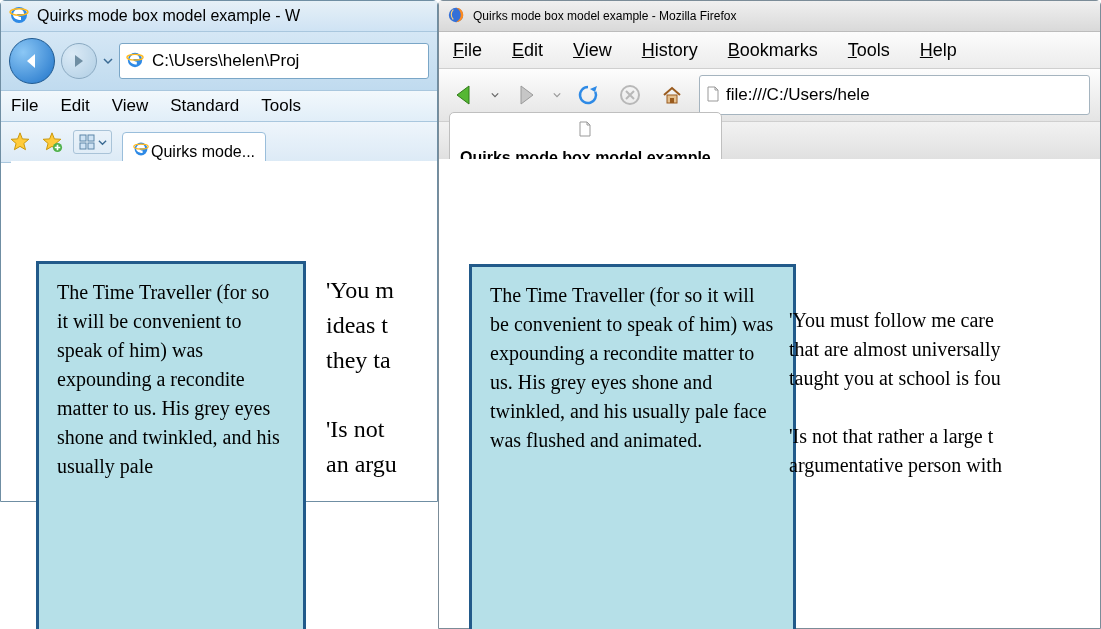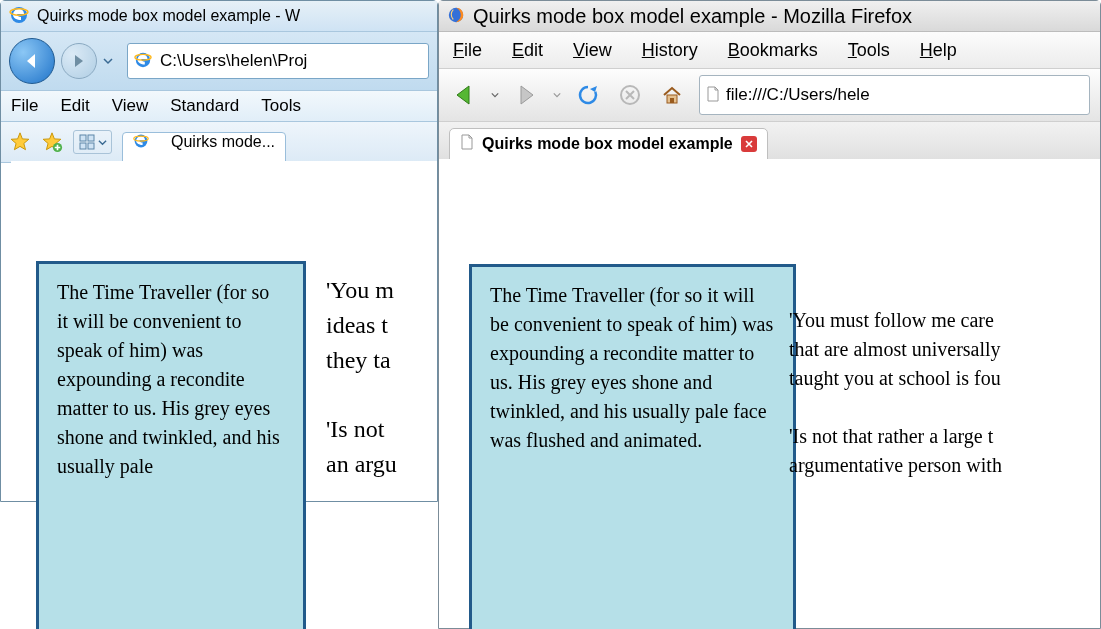--- a/index.html
+++ b/index.html
@@ -6,43 +6,43 @@
 body{width:1101px;height:629px;overflow:hidden;position:relative;}
 
 
 .ie-window{position:absolute;left:0;top:0;width:438px;height:502px;background:#fff;border:1px solid #6f8ea3;border-radius:5px 5px 0 0;box-sizing:border-box;}
 .ie-titlebar{height:30px;background:linear-gradient(to bottom,#e6f0f7,#cfe3f4);border-bottom:1px solid #a9c7de;display:flex;align-items:center;padding:0 8px;gap:8px;}
 .ie-title{font-size:16px;white-space:nowrap;overflow:hidden;text-overflow:ellipsis;}
 .ie-navrow{height:58px;background:linear-gradient(to bottom,#d5e7f5,#c0dbef);border-bottom:1px solid #a9c7de;display:flex;align-items:center;padding:0 8px;gap:6px;}
 .nav-btn{width:44px;height:44px;border-radius:50%;display:flex;align-items:center;justify-content:center;position:relative;}
 .nav-back{background:radial-gradient(circle at 30% 30%,#8bc7f5,#1f73c9);border:1px solid #1f5a91;}
 .nav-fwd{background:radial-gradient(circle at 30% 30%,#dbeaf6,#b0cee4);border:1px solid #8aa9c1;width:34px;height:34px;}
-.ie-addrwrap{flex:1;height:34px;border:1px solid #7aa6c7;background:#fff;border-radius:3px;display:flex;align-items:center;overflow:hidden;margin-left:8px;}
+.ie-addrwrap{flex:1;height:34px;border:1px solid #7aa6c7;background:#fff;border-radius:3px;display:flex;align-items:center;overflow:hidden;margin-left:0;}
 .ie-addr{padding:0 8px;font-size:17px;white-space:nowrap;overflow:hidden;}
 .ie-menu{height:30px;background:linear-gradient(to bottom,#f2f8fc,#e1eef8);border-bottom:1px solid #a9c7de;display:flex;align-items:center;padding:0 10px;gap:22px;font-size:17px;}
 .ie-toolbar{height:40px;background:linear-gradient(to bottom,#eef5fb,#dceaf6);border-bottom:1px solid #a9c7de;display:flex;align-items:center;padding:0 8px;gap:10px;}
 .ie-star{width:22px;height:22px;}
-.ie-tab{height:28px;border:1px solid #9abedb;background:#fff;padding:0 10px;display:flex;align-items:flex-start;gap:22px;font-size:16px;border-radius:4px 4px 0 0;margin-top:10px;}
+.ie-tab{height:28px;border:1px solid #9abedb;background:#fff;padding:0 10px;display:flex;align-items:flex-end;gap:2px;font-size:16px;border-radius:4px 4px 0 0;margin-top:10px;}
 .ie-content{position:absolute;left:10px;top:160px;right:0;bottom:0;background:#fff;}
 .ie-page{position:relative;left:25px;top:95px;}
 .box-blue{border:3px solid #225a8a;background:#b6e0e8;padding:14px 18px;font-family:Georgia,"Times New Roman",serif;font-size:20px;line-height:1.45;}
 .ie-blue{width:228px;height:360px;position:absolute;left:0;top:0;}
 .ie-right{position:absolute;left:290px;top:12px;font-family:Georgia,"Times New Roman",serif;font-size:24px;line-height:1.45;width:140px;white-space:pre-line;}
 
 
 .ff-window{position:absolute;left:438px;top:0;width:663px;height:629px;background:#fff;border:1px solid #7b8c98;border-radius:5px 5px 0 0;box-sizing:border-box;}
 .ff-titlebar{height:30px;background:linear-gradient(to bottom,#f0f0f0,#d9d9d9);border-bottom:1px solid #bcbcbc;display:flex;align-items:center;padding:0 8px;gap:8px;}
-.ff-title{font-size:20px;}
+.ff-title{font-size:12px;}
 .ff-menu{height:36px;background:linear-gradient(to bottom,#fcfcfc,#ececec);border-bottom:1px solid #cfcfcf;display:flex;align-items:center;padding:0 14px;gap:30px;font-size:18px;}
 .ff-toolbar{height:52px;background:linear-gradient(to bottom,#fdfdfd,#e4e4e4);border-bottom:1px solid #cfcfcf;display:flex;align-items:center;padding:0 10px;gap:12px;}
 .ff-btn{width:30px;height:30px;display:flex;align-items:center;justify-content:center;}
 .ff-addrwrap{flex:1;height:30px;border:1px solid #a5b4bf;background:#fff;border-radius:3px;display:flex;align-items:center;overflow:hidden;padding:4px 6px;gap:6px;}
 .ff-addr{font-size:17px;white-space:nowrap;}
 .ff-tabbar{height:38px;background:linear-gradient(to bottom,#f2f2f2,#e0e0e0);border-bottom:1px solid #cfcfcf;display:flex;align-items:flex-end;padding:0 10px;gap:10px;}
-.ff-tab{height:30px;border:1px solid #bfbfbf;background:#fff;border-radius:5px 5px 0 0;padding:0 10px;display:flex;align-items:center;gap:8px;font-size:16px;}
+.ff-tab{height:30px;border:1px solid #bfbfbf;background:#fff;border-radius:5px 5px 0 0;padding:8px 10px;display:flex;align-items:center;gap:8px;font-size:16px;flex-direction:column;}
 .ff-tab.active{font-weight:bold;}
 .ff-close{width:16px;height:16px;border-radius:3px;background:#d93b3b;display:flex;align-items:center;justify-content:center;}
 .ff-content{position:absolute;left:0;top:158px;right:0;bottom:0;background:#fff;}
 .ff-page{position:relative;left:30px;top:105px;}
 .ff-blue{width:285px;height:380px;position:absolute;left:0;top:0;}
 .ff-right{position:absolute;left:320px;top:42px;font-family:Georgia,"Times New Roman",serif;font-size:20px;line-height:1.45;width:340px;white-space:pre-line;}
 </style>
 </head>
 <body>
 

